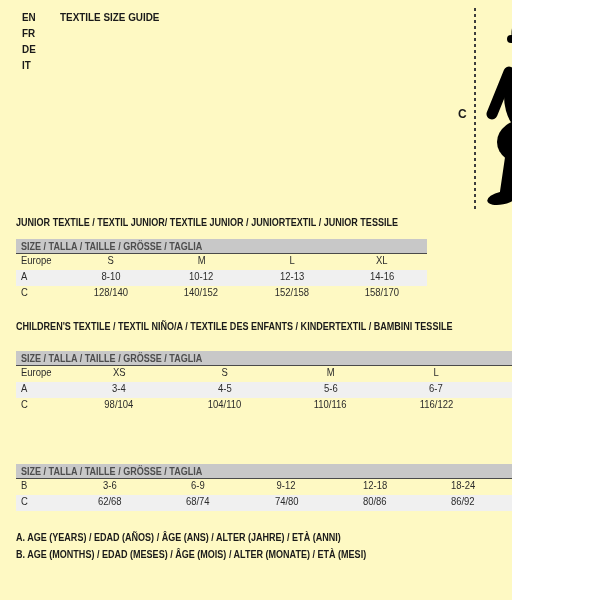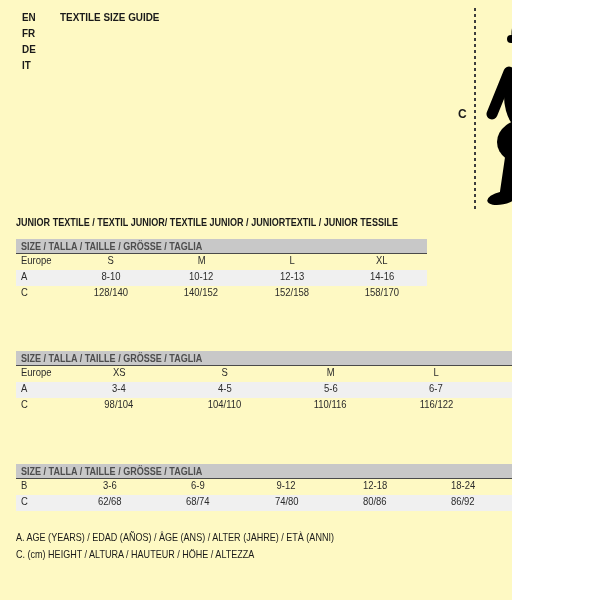--- a/index.html
+++ b/index.html
@@ -33,21 +33,21 @@
     height:15px; background:#c8c8c8; border-bottom:1px solid #4a4a4a;
     display:flex; align-items:center; padding-left:5px; box-sizing:border-box;
     font-weight:bold; font-size:10.5px; color:#4d4d4d;
   }
   .trow { display:flex; height:16px; align-items:flex-start; color:#2b2b2b; }
   .trow.stripe { background:#f0f0f0; }
   .tlabel { width:50px; padding-left:5px; box-sizing:border-box; }
   .tcell { flex:1; text-align:center; }
 
   
-  .notes { position:absolute; left:16px; top:531px; font-weight:normal; font-size:10.5px; }
+  .notes { position:absolute; left:16px; top:531px; font-weight:bold; font-size:10.5px; }
   .note-line { height:17px; }
 </style>
 </head>
 <body>
 
 <div class="page">
 
   <div class="langs">
     <div class="lang-row">
       <span class="lang-code"><span class="cx">EN</span></span>
@@ -106,20 +106,23 @@
     </div>
     <div class="trow">
       <span class="tlabel"><span class="cx">C</span></span>
       <span class="tcell"><span class="cxc">128/140</span></span>
       <span class="tcell"><span class="cxc">140/152</span></span>
       <span class="tcell"><span class="cxc">152/158</span></span>
       <span class="tcell"><span class="cxc">158/170</span></span>
     </div>
   </div>
 
+  <div class="theading" style="top:318px">
+    <span class="cx">CHILDREN'S TEXTILE / TEXTIL NIÑO/A / TEXTILE DES ENFANTS / KINDERTEXTIL / BAMBINI TESSILE</span>
+  </div>
   <div class="stable" style="top:351px;width:579px">
     <div class="band">
         <span class="cx">SIZE / TALLA / TAILLE / GRÖSSE / TAGLIA</span>
       </div>
     <div class="trow">
       <span class="tlabel"><span class="cx">Europe</span></span>
       <span class="tcell"><span class="cxc">XS</span></span>
       <span class="tcell"><span class="cxc">S</span></span>
       <span class="tcell"><span class="cxc">M</span></span>
       <span class="tcell"><span class="cxc">L</span></span>
@@ -162,16 +165,16 @@
       <span class="tcell"><span class="cxc">68/74</span></span>
       <span class="tcell"><span class="cxc">74/80</span></span>
       <span class="tcell"><span class="cxc">80/86</span></span>
       <span class="tcell"><span class="cxc">86/92</span></span>
       <span class="tcell"><span class="cxc">92/98</span></span>
     </div>
   </div>
 
   <div class="notes">
     <div class="note-line"><span class="cx">A. AGE (YEARS) / EDAD (AÑOS) / ÂGE (ANS) / ALTER (JAHRE) / ETÀ (ANNI)</span></div>
-    <div class="note-line"><span class="cx">C. (cm) HEIGHT / ALTURA / HAUTEUR / HÖHE / ALTEZZA</span></div>
+    <div class="note-line"><span class="cx">B. AGE (MONTHS) / EDAD (MESES) / ÂGE (MOIS) / ALTER (MONATE) / ETÀ (MESI)</span></div>
   </div>
 
 </div>
 
 </body></html>

